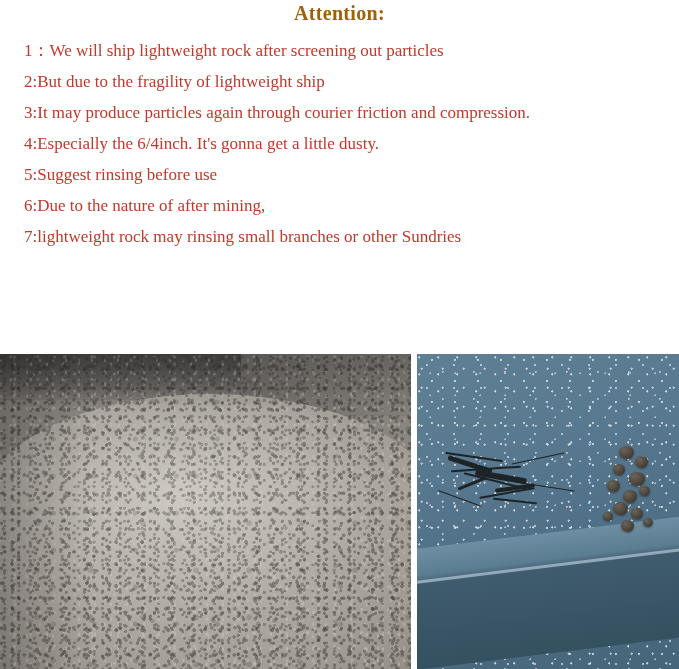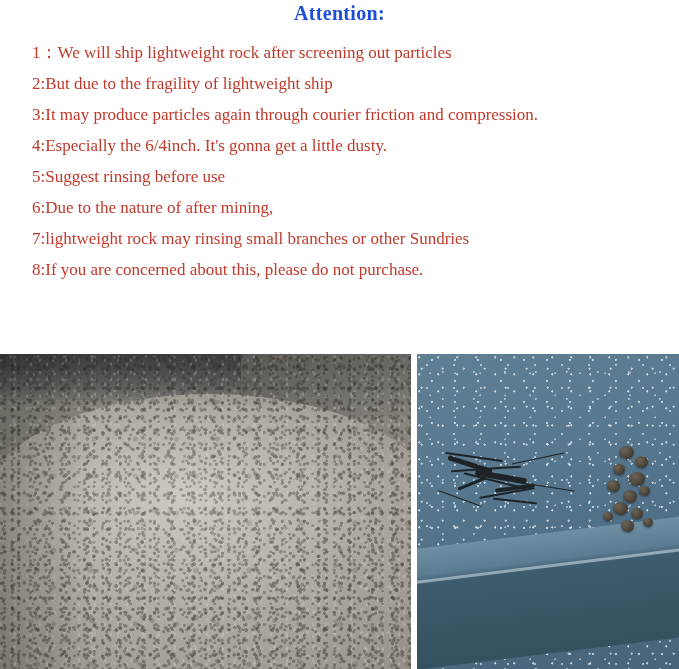--- a/index.html
+++ b/index.html
@@ -24,28 +24,28 @@
 
   .notice {
     padding: 0 10px;
   }
 
   .notice-title {
     text-align: center;
     font-family: "Liberation Serif", serif;
     font-weight: bold;
     font-size: 20px;
-    color: #1d4ed8;
+    color: #a16207;
     margin: 2px 0 10px 0;
     letter-spacing: 0.3px;
   }
 
   .notice-list {
     list-style: none;
-    margin: 12px;
+    margin: 4px;
     padding: 0 2px 0 10px;
   }
 
   .notice-list li {
     font-family: "Liberation Serif", serif;
     font-size: 17px;
     color: #c0392b;
     line-height: 1.0;
     padding: 7px 0;
     white-space: nowrap;
@@ -258,21 +258,20 @@
   <div class="notice">
     <div class="notice-title">Attention:</div>
     <ul class="notice-list">
       <li>1：We will ship lightweight rock after screening out particles</li>
       <li>2:But due to the fragility of lightweight ship</li>
       <li>3:It may produce particles again through courier friction and compression.</li>
       <li>4:Especially the 6/4inch. It's gonna get a little dusty.</li>
       <li>5:Suggest rinsing before use</li>
       <li>6:Due to the nature of after mining,</li>
       <li>7:lightweight rock may rinsing small branches or other Sundries</li>
-      <li>8:If you are concerned about this, please do not purchase.</li>
     </ul>
   </div>
 
   <div class="photos">
 
     <div class="photo photo-left">
       <div class="gravel"></div>
       <div class="gravel-top-bar"></div>
       <div class="gravel-top-right"></div>
       <div class="gravel-mound"></div>

